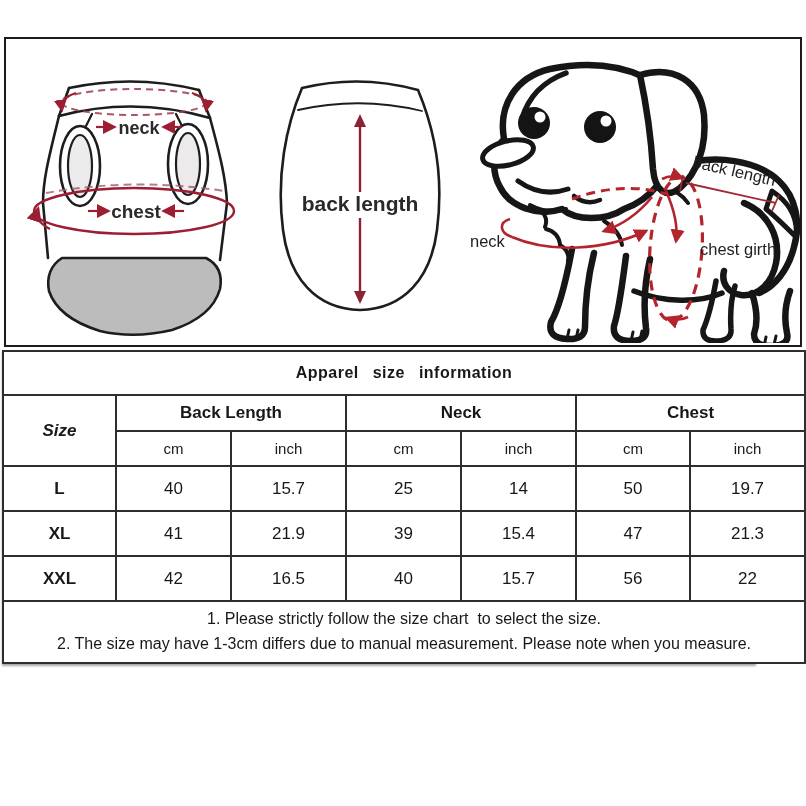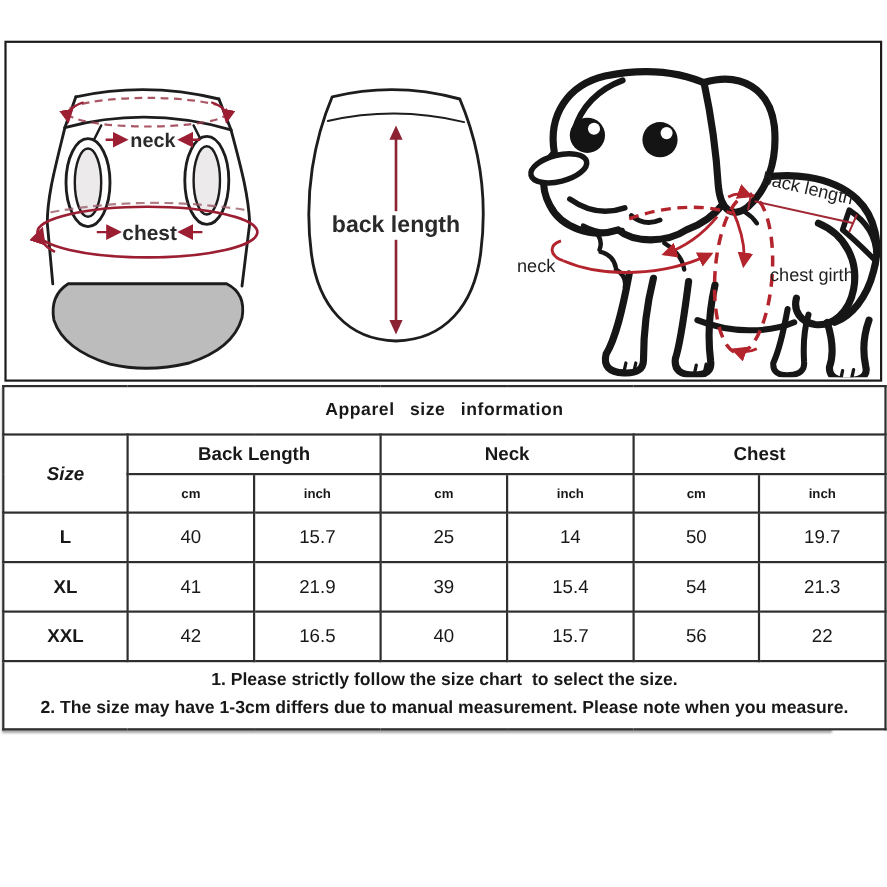--- a/index.html
+++ b/index.html
@@ -31,27 +31,27 @@
   }
   table.size-table td{
     border:2px solid #2e2e2e;text-align:center;vertical-align:middle;
     padding:0;font-size:16px;color:#181818;background:#fff;
   }
   td.title-cell{
     background:#cfe6f8;height:42px;font-size:22px;font-weight:bold;
     word-spacing:9px;letter-spacing:.5px;color:#111;
   }
   tr.group-row td{height:34px;font-size:17px;font-weight:bold;}
-  tr.unit-row td{height:33px;font-size:12px;font-weight:bold;}
+  tr.unit-row td{height:33px;font-size:15px;font-weight:normal;}
   td.size-head{font-size:18px;font-weight:bold;font-style:italic;}
   tr.data-row td{height:43px;font-size:17px;}
   tr.data-row td.size-cell{font-weight:bold;}
   td.notes-cell{
     height:60px;text-align:left;vertical-align:top;
-    padding:3px 6px;font-size:15px;font-weight:bold;line-height:1.55;
+    padding:3px 6px;font-size:15px;font-weight:normal;line-height:1.55;
   }
   .note-line{white-space:pre-wrap;}
 </style>
 </head>
 <body>
 
 <div class="page">
 
   <div class="illus-box">
 
@@ -220,21 +220,21 @@
           <td>14</td>
           <td>50</td>
           <td>19.7</td>
         </tr>
         <tr class="data-row">
           <td class="size-cell">XL</td>
           <td>41</td>
           <td>21.9</td>
           <td>39</td>
           <td>15.4</td>
-          <td>54</td>
+          <td>47</td>
           <td>21.3</td>
         </tr>
         <tr class="data-row">
           <td class="size-cell">XXL</td>
           <td>42</td>
           <td>16.5</td>
           <td>40</td>
           <td>15.7</td>
           <td>56</td>
           <td>22</td>

